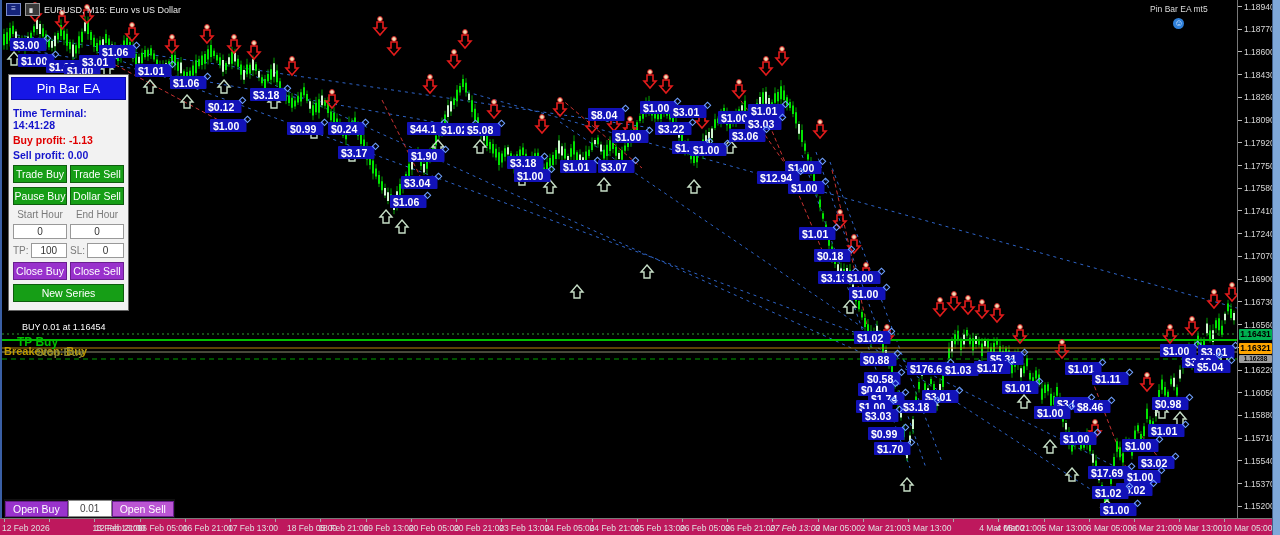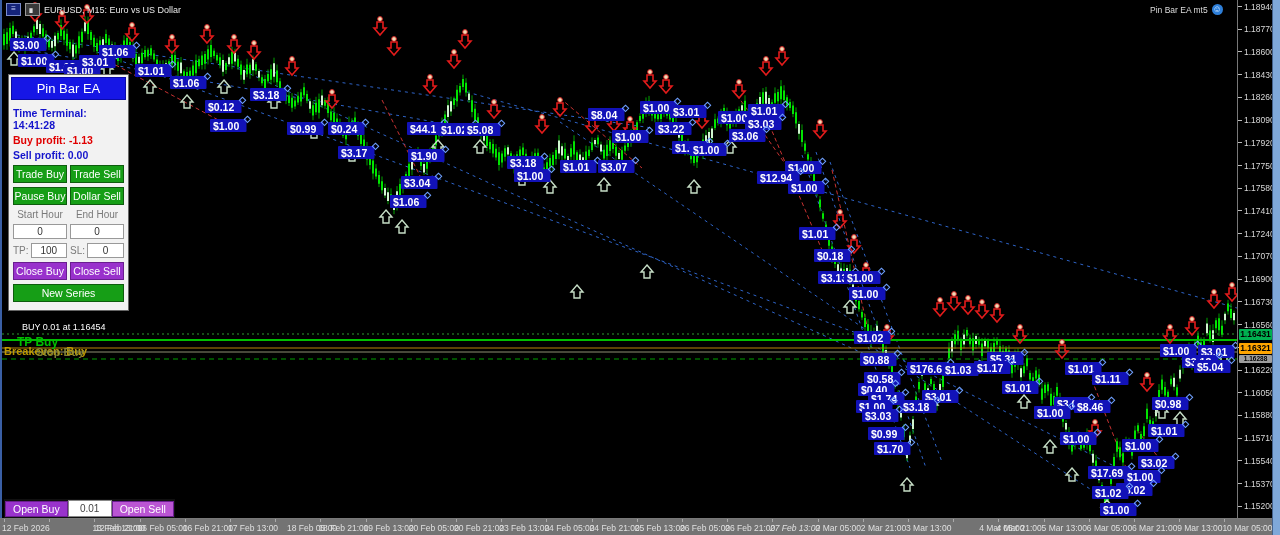--- a/index.html
+++ b/index.html
@@ -3,21 +3,21 @@
 <meta charset="utf-8">
 <style>
   html,body{margin:0;padding:0;background:#000;font-family:"Liberation Sans",sans-serif;}
   .stage{position:relative;width:1280px;height:535px;background:#000;overflow:hidden;}
   .left-strip{position:absolute;left:0;top:0;width:2px;height:535px;background:#3A5FA5;}
   .chart{position:absolute;left:2px;top:0;width:1235px;height:518px;background:#000;}
   #chart-svg{position:absolute;left:0;top:0;}
   .sym-title{position:absolute;left:4px;top:3px;display:flex;align-items:center;gap:4px;color:#E8E8E8;font-size:9px;}
   .mini-icon{display:inline-block;width:13px;height:11px;background:#15247a;border:1px solid #7a8ccc;color:#cdd6ff;font-size:8px;line-height:10px;text-align:center;}
   .mini-icon.gray{background:#3a3a3a;border-color:#999;color:#ddd;}
-  .ea-tag{position:absolute;left:1148px;top:4px;display:flex;align-items:center;gap:4px;color:#DCDCDC;font-size:8.5px;}
+  .ea-tag{position:absolute;left:1148px;top:4px;display:flex;align-items:center;gap:4px;color:#DCDCDC;font-size:8.5px;flex-direction:column;}
   .smiley{display:inline-block;width:11px;height:11px;border-radius:50%;background:#2E7FD9;color:#cfe6ff;font-size:9px;line-height:11px;text-align:center;}
   .hlabel{position:absolute;white-space:nowrap;}
   .buy-line-label{left:20px;top:322px;color:#fff;font-size:9px;}
   .tp-label{left:15px;top:335px;color:#00BE00;font-size:12px;font-weight:bold;}
   .be-label{left:2px;top:345px;color:#C8A000;font-size:11px;font-weight:bold;opacity:.95;}
   .stop-label{left:34px;top:346px;color:#8d8d3a;font-size:11px;font-weight:bold;opacity:.9;}
   
   .panel{position:absolute;left:6px;top:74px;width:119px;background:#F2F2F2;border:1px solid #666;box-shadow:1px 1px 0 #000;font-size:11px;}
   .panel-title{background:#1616E6;color:#fff;text-align:center;font-size:13px;padding:3px 0;margin:2px;border:1px solid #0b0ba8;}
   .panel-body{padding:2px 4px 4px 4px;}
@@ -37,21 +37,21 @@
   .obtn{color:#fff;font-size:10.5px;padding:1px 7px;border:1px solid #6a1d90;cursor:pointer;}
   .obtn.buy{background:#9933CC;}
   .obtn.sell{background:#BA55D3;}
   .lot-input{width:38px;height:13px;border:1px solid #888;text-align:center;font-size:10px;background:#fff;color:#444;font-family:"Liberation Sans",sans-serif;}
   
   .price-axis{position:absolute;left:1237px;top:0;width:35px;height:518px;background:#000;border-left:1px solid #787878;}
   .ptick{position:absolute;left:6px;color:#D8D8D8;font-size:8.5px;white-space:nowrap;}
   .ptick-dash{position:absolute;left:0;width:4px;height:1px;background:#bbb;}
   .pbadge{position:absolute;left:1px;width:33px;text-align:center;color:#000;font-weight:bold;border-radius:1px;}
   
-  .time-axis{position:absolute;left:0;top:518px;width:1272px;height:17px;background:#737373;border-top:1px solid #787878;}
+  .time-axis{position:absolute;left:0;top:518px;width:1272px;height:17px;background:#be185d;border-top:1px solid #787878;}
   .ttick{position:absolute;top:4px;color:#E0E0E0;font-size:8.5px;white-space:nowrap;}
   .ttick-mark{position:absolute;top:0;width:1px;height:3px;background:#aaa;}
   .right-scroll{position:absolute;left:1272px;top:0;width:8px;height:535px;background:#7FA8D9;border-left:1px solid #44628c;}
 </style>
 </head>
 <body>
 
 <div class="stage">
   <div class="left-strip"></div>
 

